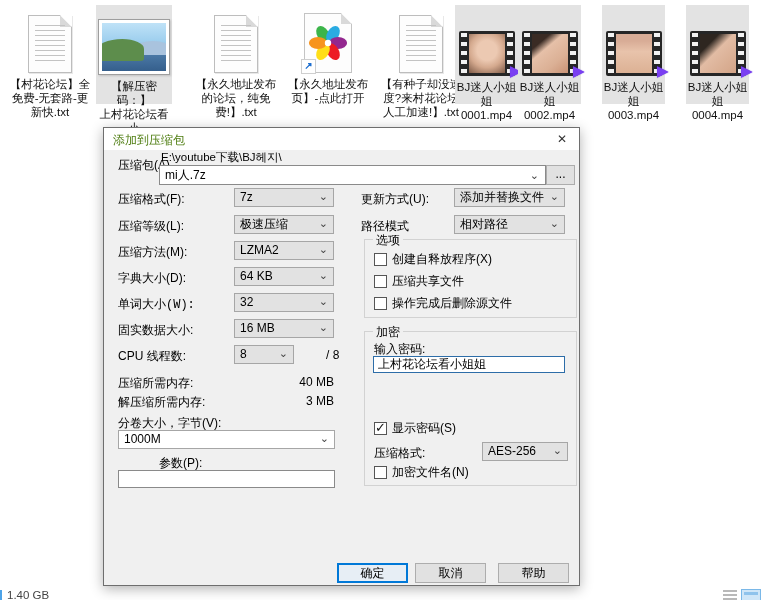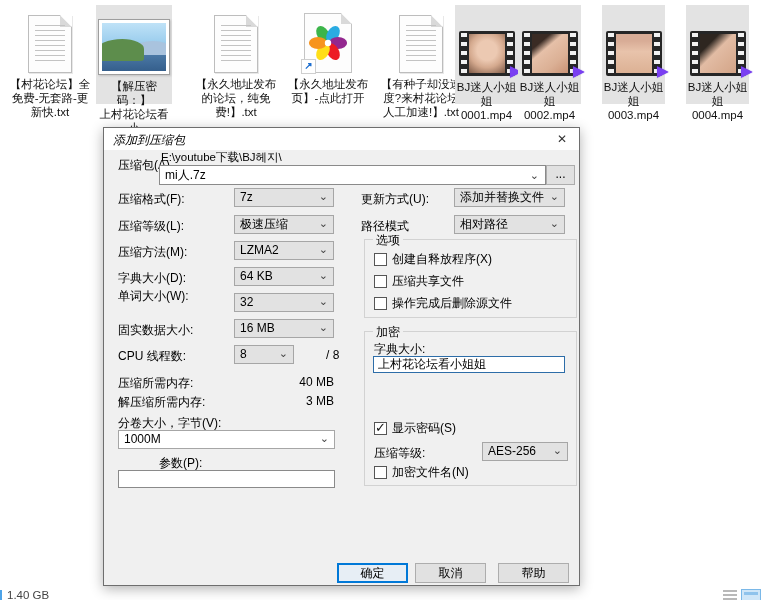--- a/index.html
+++ b/index.html
@@ -50,21 +50,21 @@
   .shot.v1{background:radial-gradient(circle at 50% 42%,#ecc9b2 0 34%,#d4a98e 60%,#7d5a47 100%);}
   .shot.v2{background:linear-gradient(140deg,#3a2b24 0 22%,#e6c0a8 38%,#dbb095 70%,#c99275 100%);}
   .shot.v3{background:linear-gradient(to bottom,#d8ac96 0 18%,#e8c3ab 45%,#dcb194 100%);}
   .shot.v4{background:linear-gradient(135deg,#2e2620 0 25%,#e2bca4 45%,#d3a487 100%);}
 
   
   .dialog{position:absolute;left:103px;top:127px;width:475px;height:457px;
     background:#f0f0f0;border:1px solid #6e6e6e;box-shadow:0 3px 12px rgba(0,0,0,.30);
     font-size:12px;color:#000;}
   .titlebar{position:absolute;left:0;top:0;right:0;height:22px;background:#ffffff;}
-  .title{position:absolute;left:9px;top:4px;font-size:12px;color:#000000;font-style:italic;}
+  .title{position:absolute;left:9px;top:4px;font-size:12px;color:#4d7c0f;}
   .close-btn{position:absolute;right:0;top:0;width:34px;height:22px;text-align:center;
     line-height:22px;font-size:12px;color:#333;}
   .lbl{position:absolute;white-space:nowrap;}
   .combo{position:absolute;height:19px;background:#e2e2e2;border:1px solid #a6a6a6;
     line-height:17px;padding-left:5px;box-sizing:border-box;}
   .combo .chev{position:absolute;right:5px;top:-1px;font-size:11px;color:#444;}
   .tinput{position:absolute;background:#fff;border:1px solid #8a8a8a;box-sizing:border-box;
     font-family:"Liberation Sans",sans-serif;font-size:12px;padding:1px 4px;color:#000;}
   .namecombo{position:absolute;background:#fff;border:1px solid #8a8a8a;box-sizing:border-box;
     height:20px;line-height:18px;padding-left:5px;}
@@ -235,21 +235,21 @@
     <span>LZMA2</span>
     <span class="chev">⌄</span>
   </div>
 
   <div class="lbl" style="left:14px;top:142px;">字典大小(D):</div>
   <div class="combo" style="left:130px;top:139px;width:100px;">
     <span>64 KB</span>
     <span class="chev">⌄</span>
   </div>
 
-  <div class="lbl" style="left:14px;top:160px;">单词大小(W):</div>
+  <div class="lbl" style="left:14px;top:168px;font-family:Liberation Mono, monospace;">单词大小(W):</div>
   <div class="combo" style="left:130px;top:165px;width:100px;">
     <span>32</span>
     <span class="chev">⌄</span>
   </div>
 
   <div class="lbl" style="left:14px;top:194px;">固实数据大小:</div>
   <div class="combo" style="left:130px;top:191px;width:100px;">
     <span>16 MB</span>
     <span class="chev">⌄</span>
   </div>
@@ -298,29 +298,29 @@
       <span>压缩共享文件</span>
     </div>
     <div class="cb-row" style="top:55px;">
       <div class="checkbox"></div>
       <span>操作完成后删除源文件</span>
     </div>
   </div>
 
   <div class="group" style="left:260px;top:203px;width:211px;height:153px;">
     <div class="legend">加密</div>
-    <div class="lbl" style="left:9px;top:9px;">字典大小:</div>
+    <div class="lbl" style="left:9px;top:9px;">输入密码:</div>
     <input class="tinput" style="left: 8px; top: 24px; width: 192px; height: 17px; border-color: rgb(45, 109, 168);" readonly="" value="上村花论坛看小姐姐">
     <div class="cb-row" style="top:88px;">
       <div class="checkbox checked">
           <span class="checkmark">✓</span>
         </div>
       <span>显示密码(S)</span>
     </div>
-    <div class="lbl" style="left:9px;top:113px;">压缩等级:</div>
+    <div class="lbl" style="left:9px;top:113px;">压缩格式:</div>
     <div class="combo" style="left:117px;top:110px;width:86px;">
       <span>AES-256</span>
       <span class="chev">⌄</span>
     </div>
     <div class="cb-row" style="top:132px;">
       <div class="checkbox"></div>
       <span>加密文件名(N)</span>
     </div>
   </div>
 

